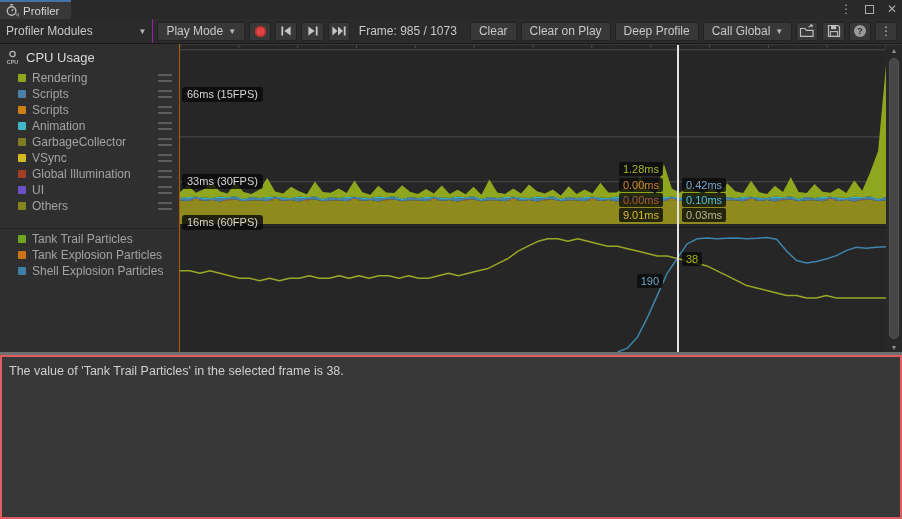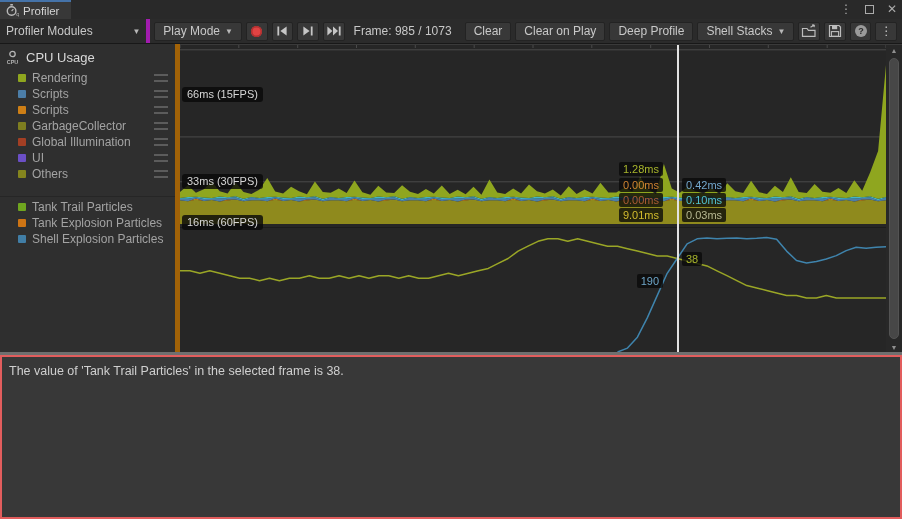--- a/index.html
+++ b/index.html
@@ -12,32 +12,32 @@
          border-top:2px solid #4573a9; display:flex; align-items:center; gap:4px;
          font-size:11.5px; color:#d4d4d4; }
   .win-controls { position:absolute; right:5px; top:0; height:19px; display:flex; align-items:center; gap:13px; color:#ababab; }
   .win-controls .glyph { font-size:12px; line-height:19px; cursor:default; }
   .max-box { width:9px; height:9px; border:1.5px solid #ababab; display:inline-block; }
 
   
   .toolbar { position:absolute; left:0; top:19px; width:902px; height:25px; background:#2b2b2b;
              border-bottom:1px solid #181818; display:flex; align-items:center; font-size:12px; }
   .tb-modules { width:180px; height:100%; padding:0 6px; display:flex; align-items:center;
-                justify-content:space-between; border-right:4px solid #a21caf; color:#c8c8c8;text-align:center; }
+                justify-content:space-between; border-right:1px solid #a21caf; color:#c8c8c8;text-align:center; }
   .arrow { font-size:8px; color:#b8b8b8; margin-left:5px; }
   .tbtn { height:19px; padding:0 8px; margin-left:4px; background:#383838; border:1px solid #232323;
           border-radius:2px; display:inline-flex; align-items:center; color:#c8c8c8; white-space:nowrap; }
   .tb-label { padding:0 9px; white-space:nowrap; color:#c8c8c8; }
   .icon-btn { width:26px; padding:0; justify-content:center; }
   .rec-dot { width:11px; height:11px; border-radius:50%; background:#e04343; box-shadow:inset 0 0 0 1.5px #b23030; }
   .tb-spacer { flex:1; }
 
   
   .sidebar { position:absolute; left:0; top:44px; width:180px; height:308px; background:#2f2f2f;
-             border-right:5px solid #a16207; }
+             border-right:1px solid #a16207; }
   .module-header { display:flex; align-items:center; gap:6px; padding:6px 6px 5px 5px;
                    font-size:13px; color:#d8d8d8; }
   .legend-row { display:flex; align-items:center; height:16px; padding-left:18px; font-size:12px; color:#a3a3a3; }
   .swatch { width:8px; height:8px; border-radius:1px; margin-right:6px; flex:none; }
   .drag-handle { margin-left:auto; margin-right:7px; width:14px; height:8px;
                  border-top:2px solid #5c5c5c; border-bottom:2px solid #5c5c5c; }
   .module-sep { margin-top:14px; border-top:1px solid #262626; padding-top:2px; }
 
   
   .charts { position:absolute; left:180px; top:44px; width:722px; height:308px; background:#262626;
@@ -126,21 +126,21 @@
   <div class="tbtn">
     <span>Clear</span>
   </div>
   <div class="tbtn">
     <span>Clear on Play</span>
   </div>
   <div class="tbtn">
     <span>Deep Profile</span>
   </div>
   <div class="tbtn">
-    <span>Shell Stacks</span>
+    <span>Call Global</span>
     <span class="arrow">▼</span>
   </div>
   <div class="tb-spacer"></div>
   <div class="tbtn icon-btn">
     <svg width="16" height="14" viewBox="0 0 16 14">
       <path d="M1.5,4.5 h4.5 l1.4,1.8 H14 v6 H1.5 z" fill="none" stroke="#bdbdbd" stroke-width="1.2"></path>
       <path d="M9.5,3.2 L13.4,1 M13.4,1 l-0.4,2.2 M13.4,1 l-2.2,-0.1" stroke="#bdbdbd" stroke-width="1.1" fill="none"></path>
     </svg>
   </div>
   <div class="tbtn icon-btn">
@@ -180,22 +180,32 @@
           <span class="swatch" style="background: rgb(76, 126, 168);"></span>
           <span>Scripts</span>
           <span class="drag-handle"></span>
         </div>
         <div class="legend-row">
           <span class="swatch" style="background: rgb(206, 127, 22);"></span>
           <span>Scripts</span>
           <span class="drag-handle"></span>
         </div>
         <div class="legend-row">
+          <span class="swatch" style="background: rgb(64, 183, 200);"></span>
+          <span>Animation</span>
+          <span class="drag-handle"></span>
+        </div>
+        <div class="legend-row">
           <span class="swatch" style="background: rgb(126, 126, 32);"></span>
           <span>GarbageCollector</span>
+          <span class="drag-handle"></span>
+        </div>
+        <div class="legend-row">
+          <span class="swatch" style="background: rgb(211, 186, 34);"></span>
+          <span>VSync</span>
           <span class="drag-handle"></span>
         </div>
         <div class="legend-row">
           <span class="swatch" style="background: rgb(163, 63, 36);"></span>
           <span>Global Illumination</span>
           <span class="drag-handle"></span>
         </div>
         <div class="legend-row">
           <span class="swatch" style="background: rgb(107, 79, 198);"></span>
           <span>UI</span>

